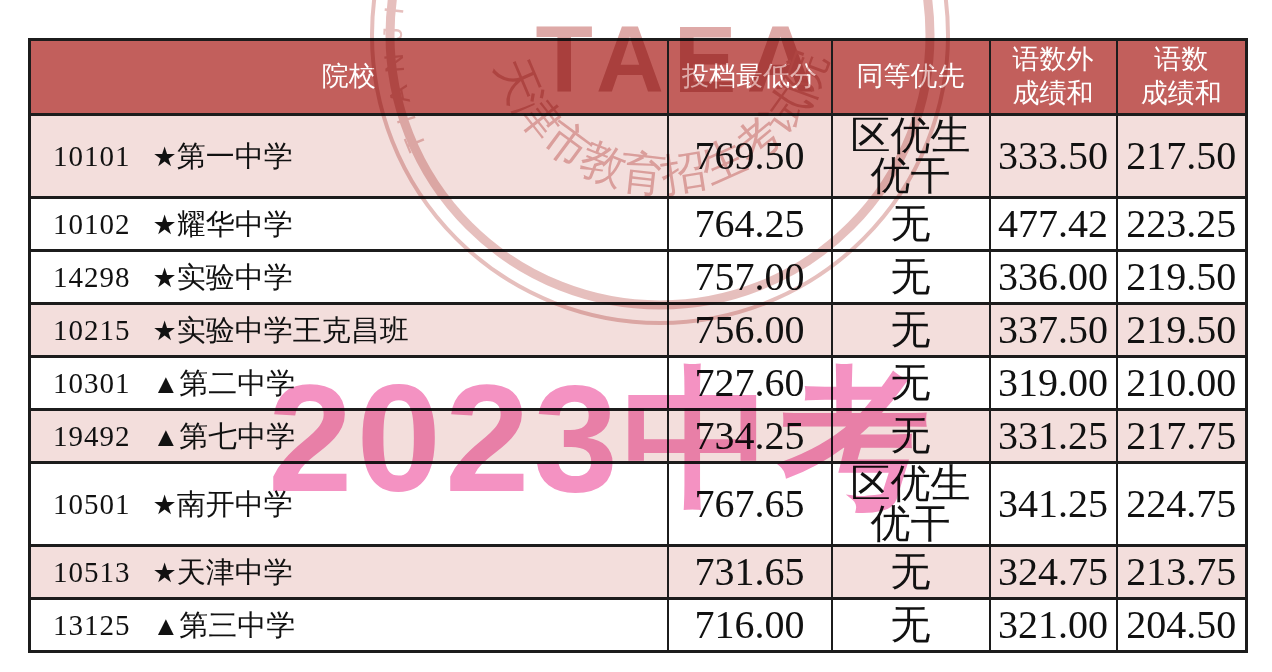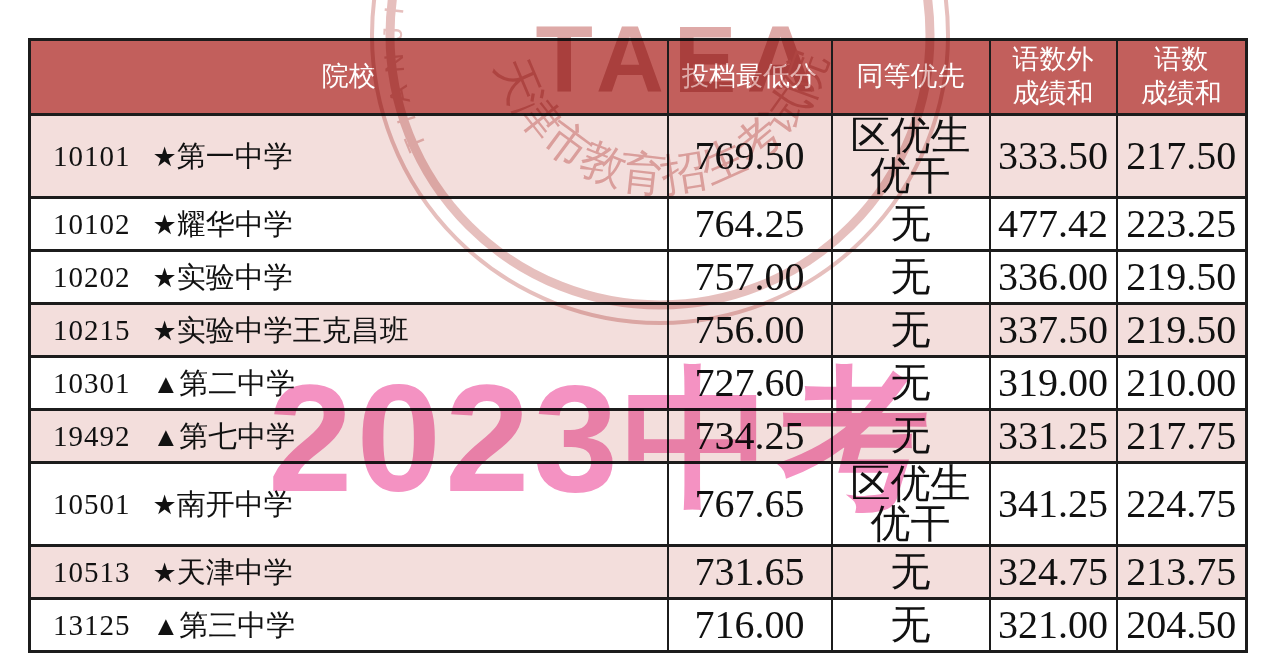--- a/index.html
+++ b/index.html
@@ -98,21 +98,21 @@
     </td>
     <td>764.25</td>
     <td>无</td>
     <td>477.42</td>
     <td>223.25</td>
   </tr>
 
 
   <tr class="row-white">
     <td class="c-school">
-      <span class="code">10202</span><span class="marker">★</span><span>实验中学</span>
+      <span class="code">14298</span><span class="marker">★</span><span>实验中学</span>
     </td>
     <td>757.00</td>
     <td>无</td>
     <td>336.00</td>
     <td>219.50</td>
   </tr>
 
   <tr class="row-pink">
     <td class="c-school">
       <span class="code">10215</span><span class="marker">★</span><span>实验中学王克昌班</span>

